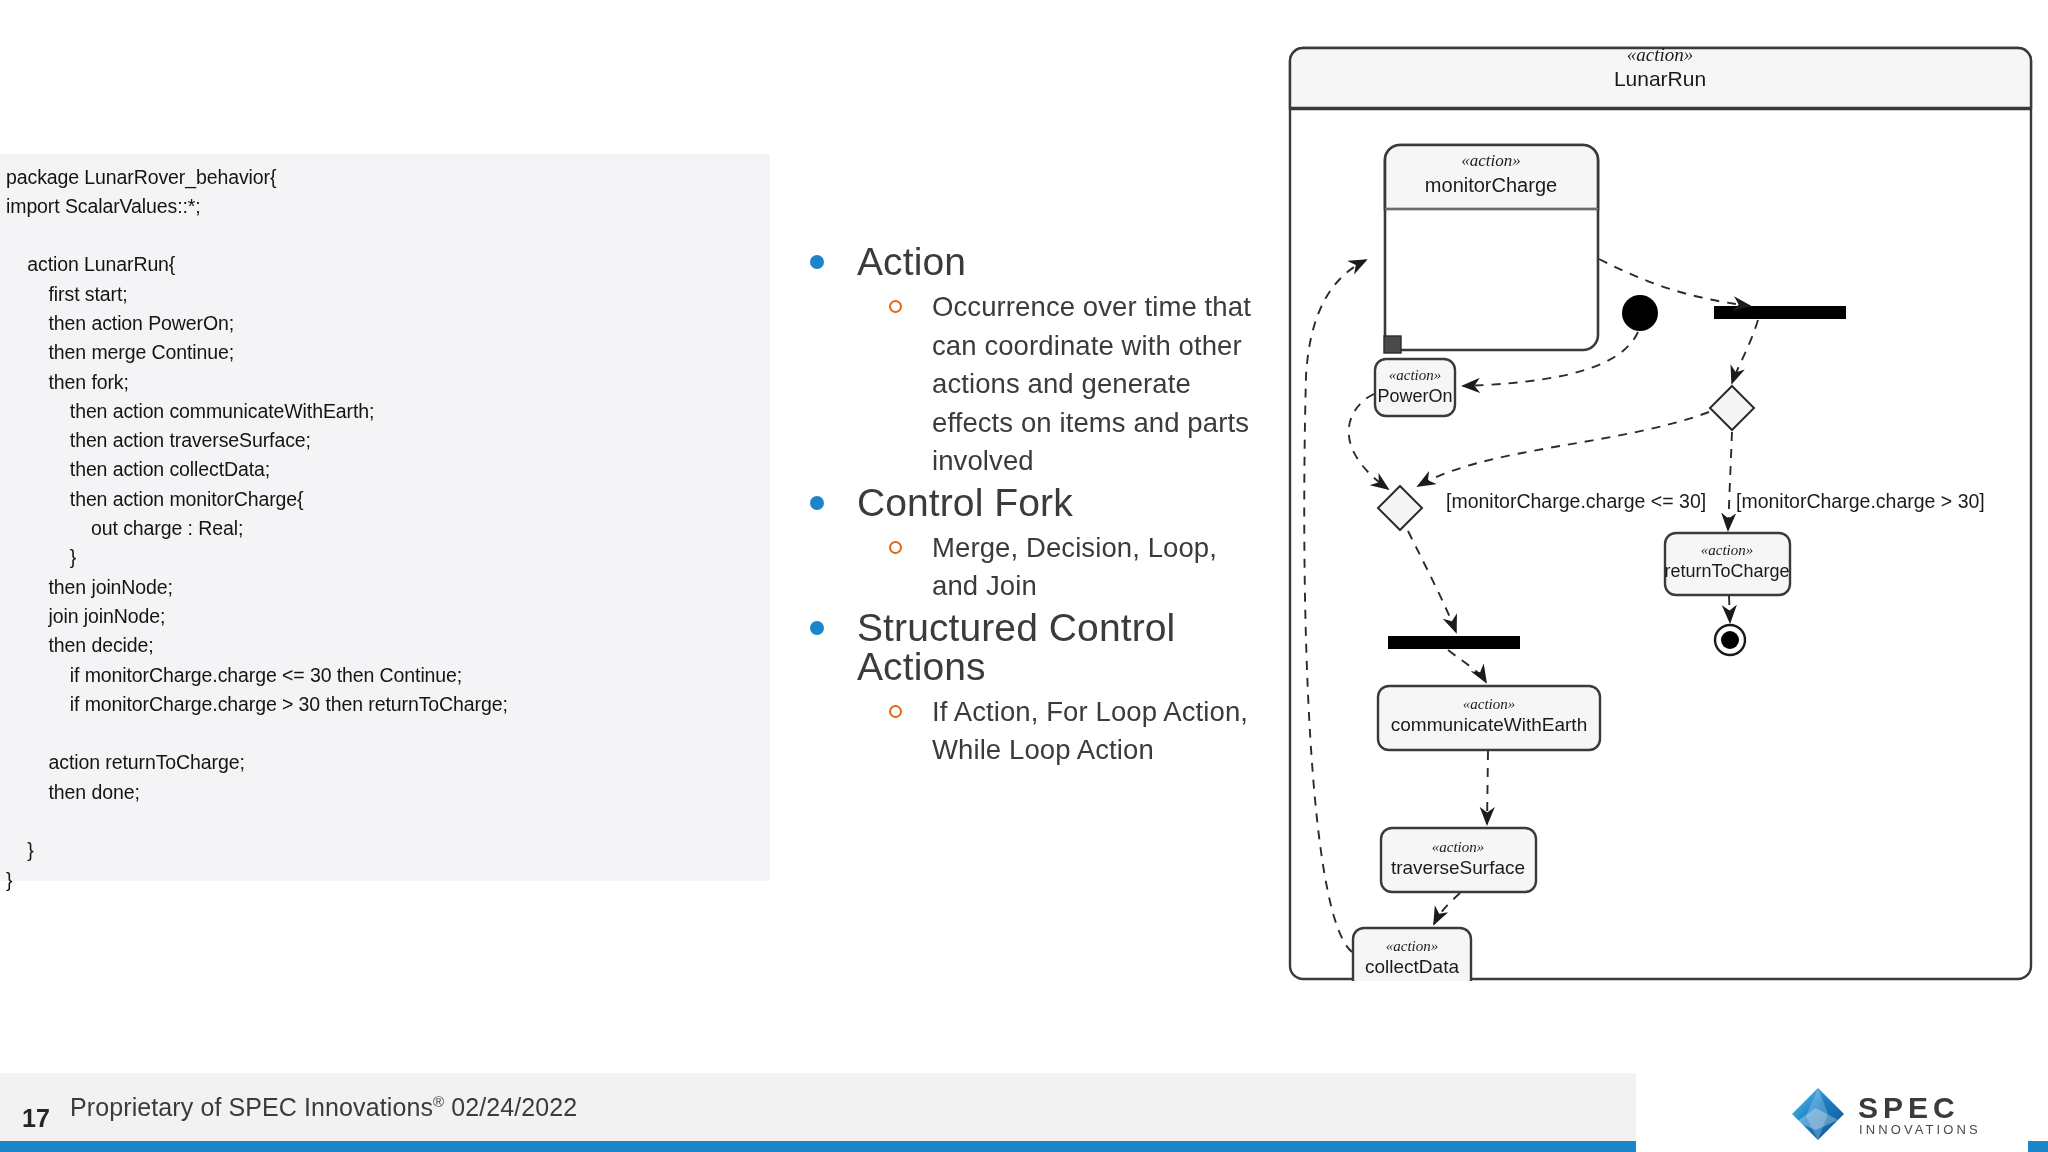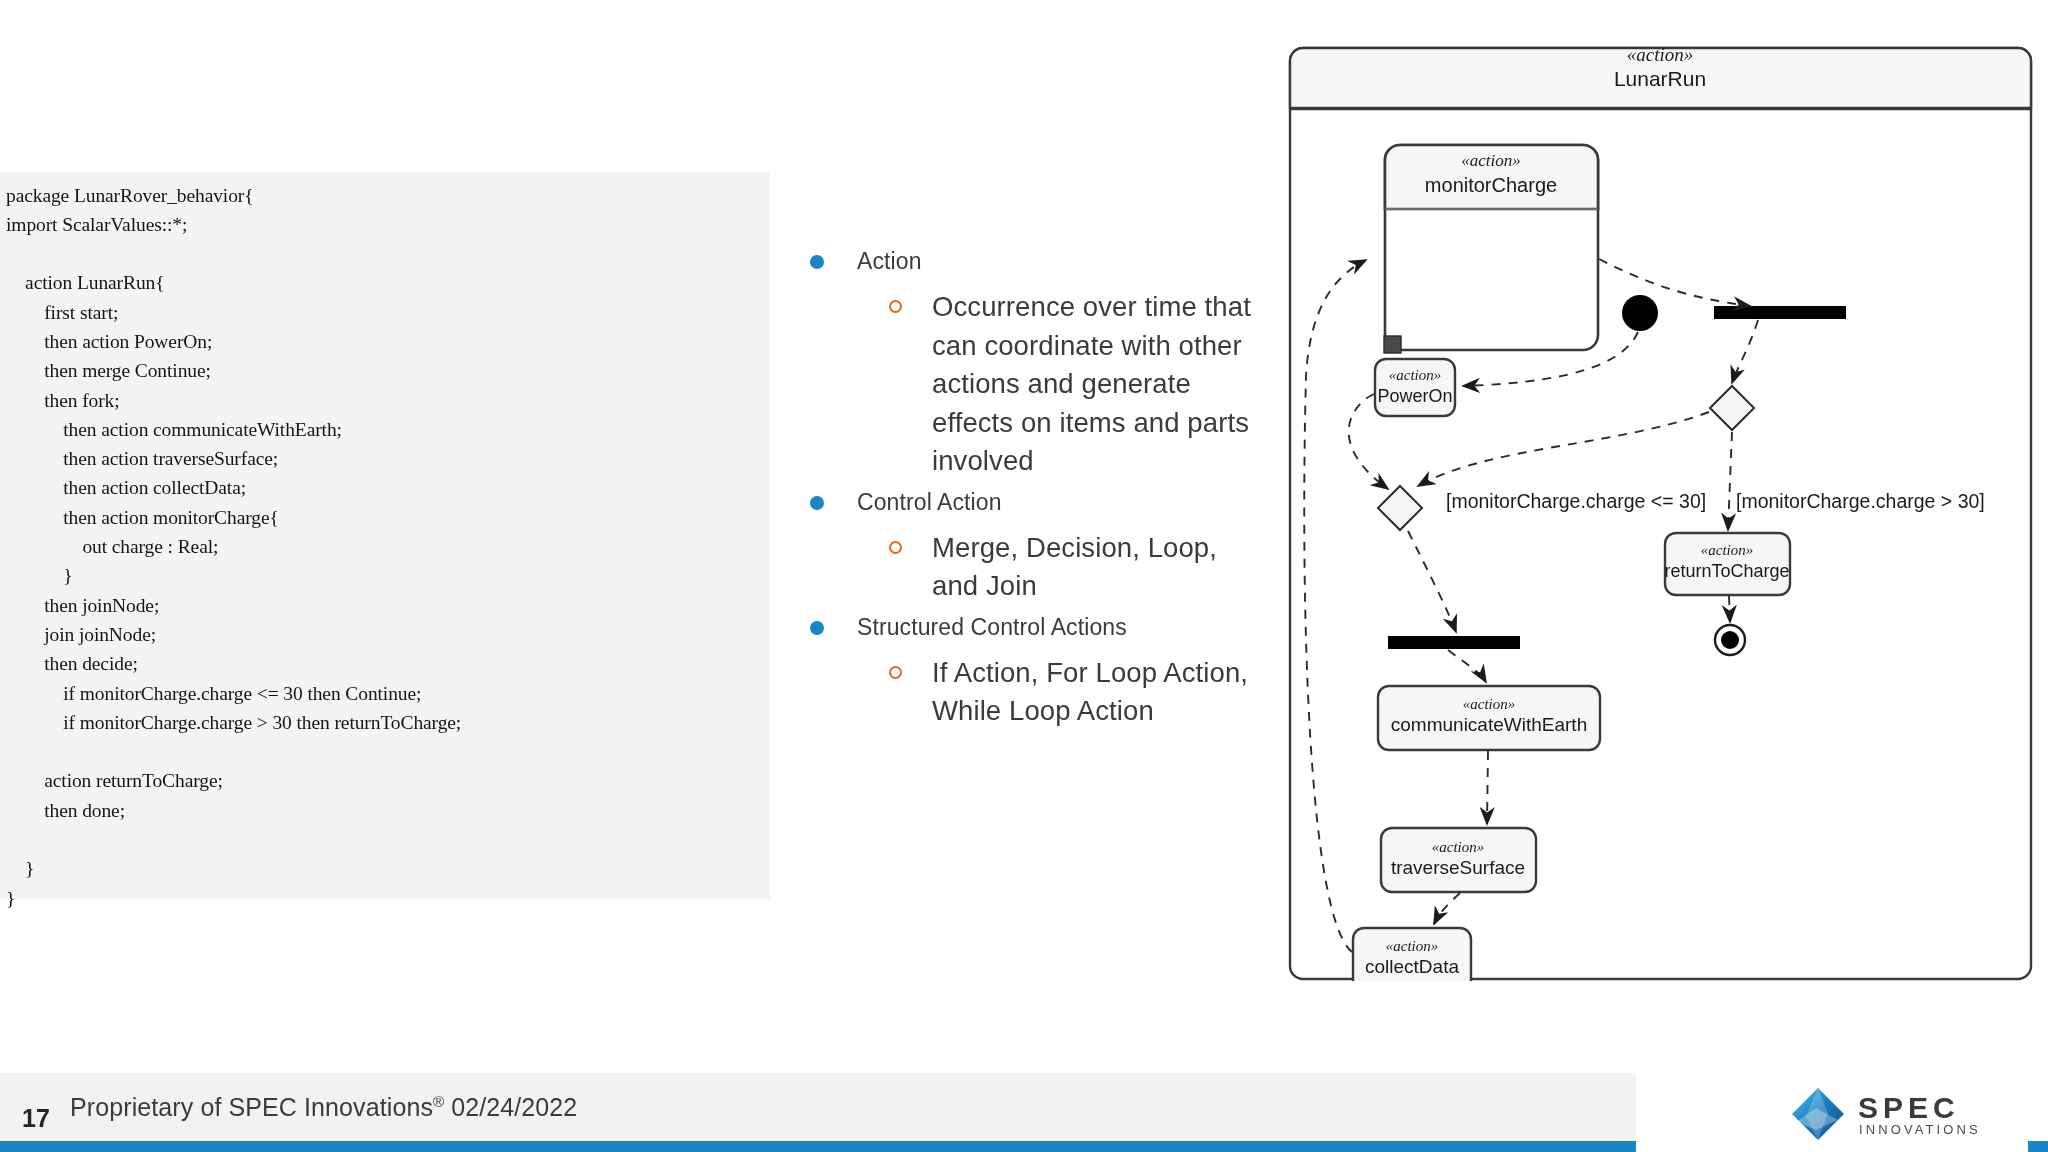--- a/index.html
+++ b/index.html
@@ -3,38 +3,38 @@
 <meta charset="utf-8">
 <style>
   html,body{margin:0;padding:0;}
   body{
     width:2048px;height:1152px;background:#ffffff;
     font-family:"Liberation Sans", sans-serif;
     overflow:hidden;position:relative;
   }
   
   #code-panel{
-    position:absolute;left:0;top:152px;width:770px;height:727px;
+    position:absolute;left:0;top:134px;width:770px;height:727px;
     background:#f4f4f6;
-    font-family:Liberation Serif, serif;
+    font-family:Liberation Sans, sans-serif;
     font-size:19.5px;line-height:29.3px;color:#141414;
     white-space:pre;box-sizing:border-box;padding:9px 0 0 6px;
     letter-spacing:-0.1px;
   }
   
   #bullets{
     position:absolute;left:800px;top:240px;width:470px;
     color:#3b3b3b;
   }
   .b1-row{display:flex;align-items:flex-start;margin-top:2px;}
   .b1-dot{
     width:14px;height:14px;border-radius:50%;background:#1a86c8;
     margin:13px 33px 0 10px;flex:0 0 auto;
   }
-  .b1-txt{font-size:23px;line-height:39px;letter-spacing:0.1px;}
+  .b1-txt{font-size:39px;line-height:39px;letter-spacing:0.1px;}
   .b2-row{display:flex;align-items:flex-start;margin-top:7px;}
   .b2-dot{
     width:13px;height:13px;border-radius:50%;
     border:2.4px solid #e2661a;background:transparent;
     box-sizing:border-box;margin:12px 30px 0 89px;flex:0 0 auto;
   }
   .b2-txt{font-size:27.5px;line-height:38.5px;width:320px;letter-spacing:0.1px;}
   
   #diagram{position:absolute;left:1288px;top:46px;width:745px;height:935px;}
   #diagram svg{display:block;}
@@ -97,21 +97,21 @@
     <span class="b1-dot"></span>
     <span class="b1-txt">Action</span>
   </div>
   <div class="b2-row">
     <span class="b2-dot"></span>
     <span class="b2-txt">Occurrence over time that can coordinate with other actions and generate effects on items and parts involved</span>
   </div>
 
   <div class="b1-row">
     <span class="b1-dot"></span>
-    <span class="b1-txt">Control Action</span>
+    <span class="b1-txt">Control Fork</span>
   </div>
   <div class="b2-row">
     <span class="b2-dot"></span>
     <span class="b2-txt">Merge, Decision, Loop, and Join</span>
   </div>
 
   <div class="b1-row">
     <span class="b1-dot"></span>
     <span class="b1-txt">Structured Control Actions</span>
   </div>

